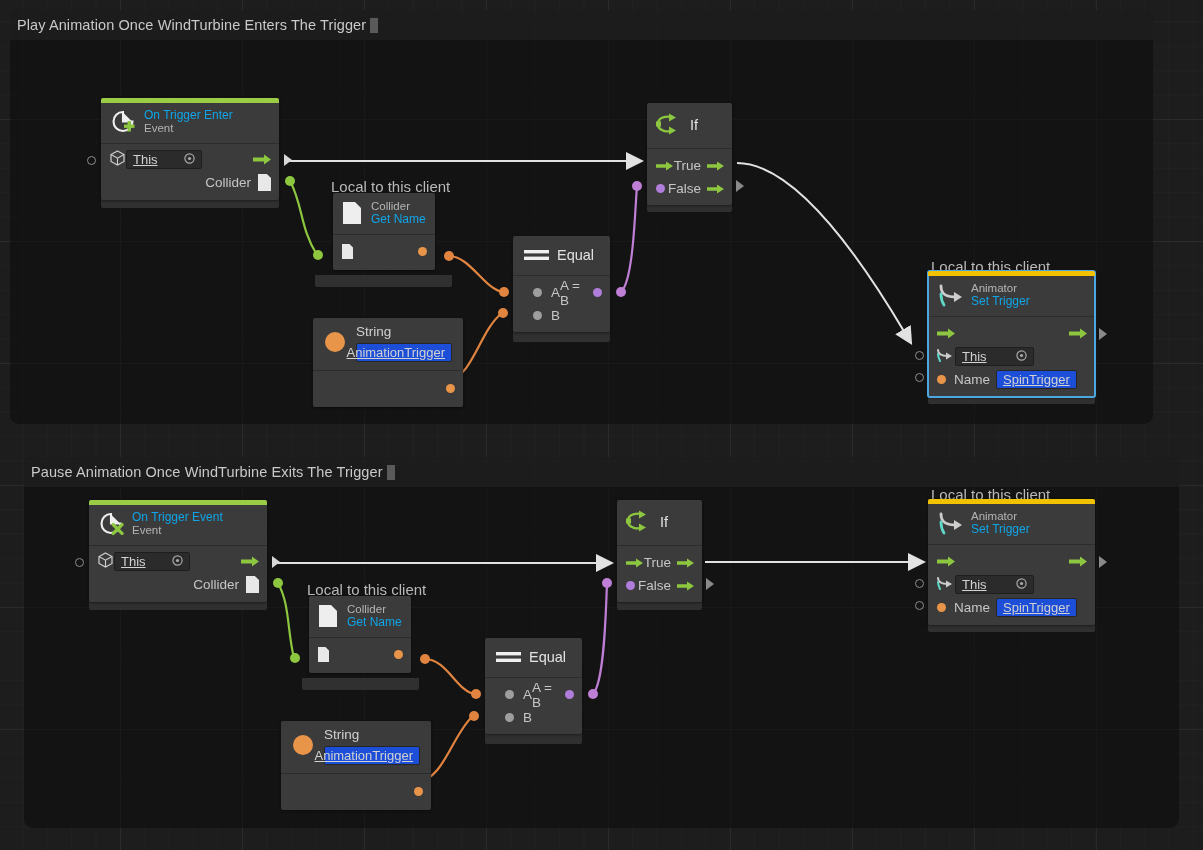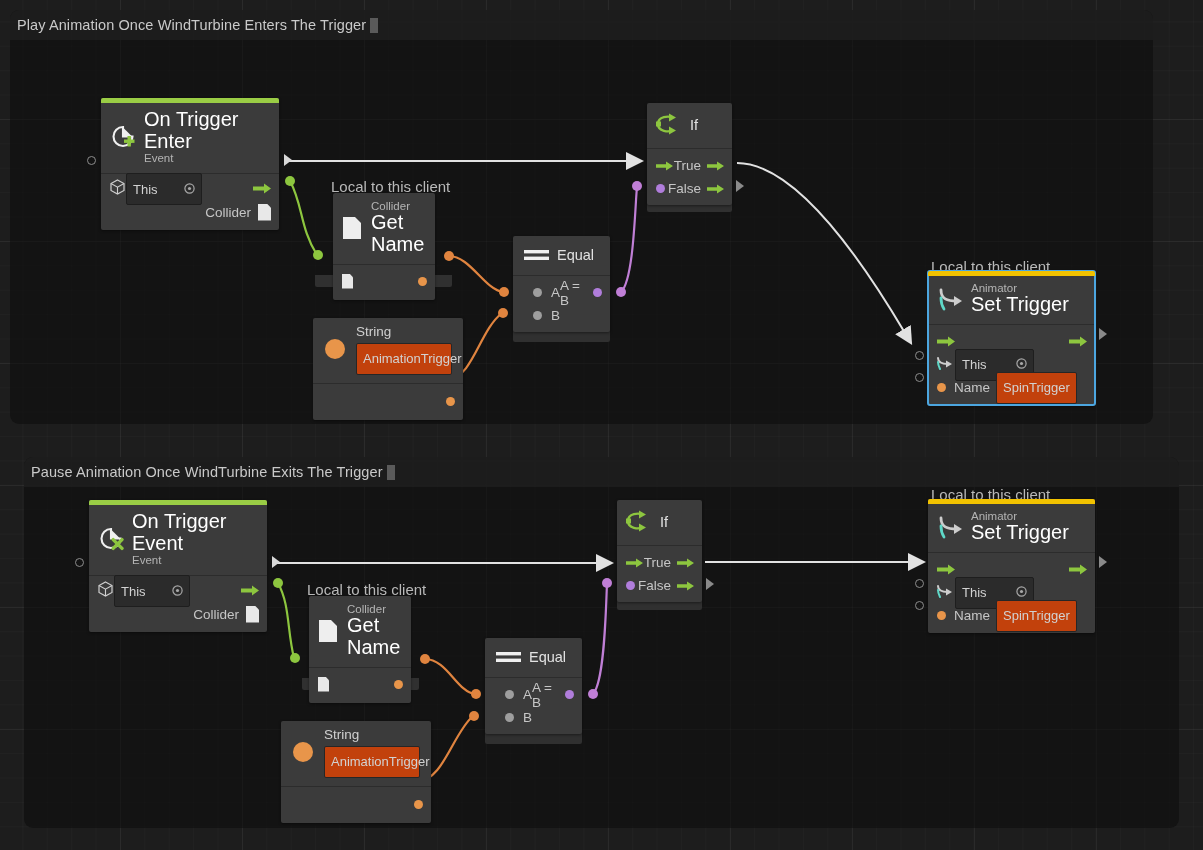--- a/index.html
+++ b/index.html
@@ -84,45 +84,46 @@
     border-bottom: 1px solid #2c2c2c;
   }
   .ntitle-icon {
     width: 26px; height: 26px;
     flex: 0 0 26px;
     margin-right: 8px;
     position: relative;
   }
   .ntitle-texts { display: flex; flex-direction: column; line-height: 1.08; }
   .ntitle-sub { color: #b4b4b4; font-size: 11.5px; }
-  .ntitle-main { color: #ffffff; font-size: 20px; }
+  .ntitle-main { color: #0ea5e9; font-size: 12px; }
   .ntitle-single { color: #e2e2e2; font-size: 14.5px; }
   .nbody { position: relative; padding: 4px 0 6px 0; }
   .nrow {
     display: flex;
     align-items: center;
     height: 23px;
     padding: 0 8px 0 9px;
     position: relative;
   }
   .field {
     background: #2b2b2b;
     border: 1px solid #1e1e1e;
     border-radius: 2px;
     color: #d2d2d2;
     font-size: 13px;
-    height: 32px;
+    height: 19px;
     line-height: 19px;
     padding: 0 6px;
     display: flex;
     align-items: center;
     box-sizing: border-box;
+    text-decoration: underline;
   }
   .field.obj { width: 76px; justify-content: space-between; }
-  .field.val { background: #c2410c; border-color: #262626; }
+  .field.val { background: #1d4ed8; border-color: #262626; justify-content: flex-end; }
   .port-dot {
     width: 9px; height: 9px;
     border-radius: 50%;
     flex: 0 0 9px;
   }
   .dot-gray { background: #9e9e9e; }
   .dot-orange { background: #e8954a; }
   .dot-purple { background: #b07ddb; }
   .lbl { color: #c6c6c6; font-size: 13.5px; }
   .spacer { flex: 1; }

